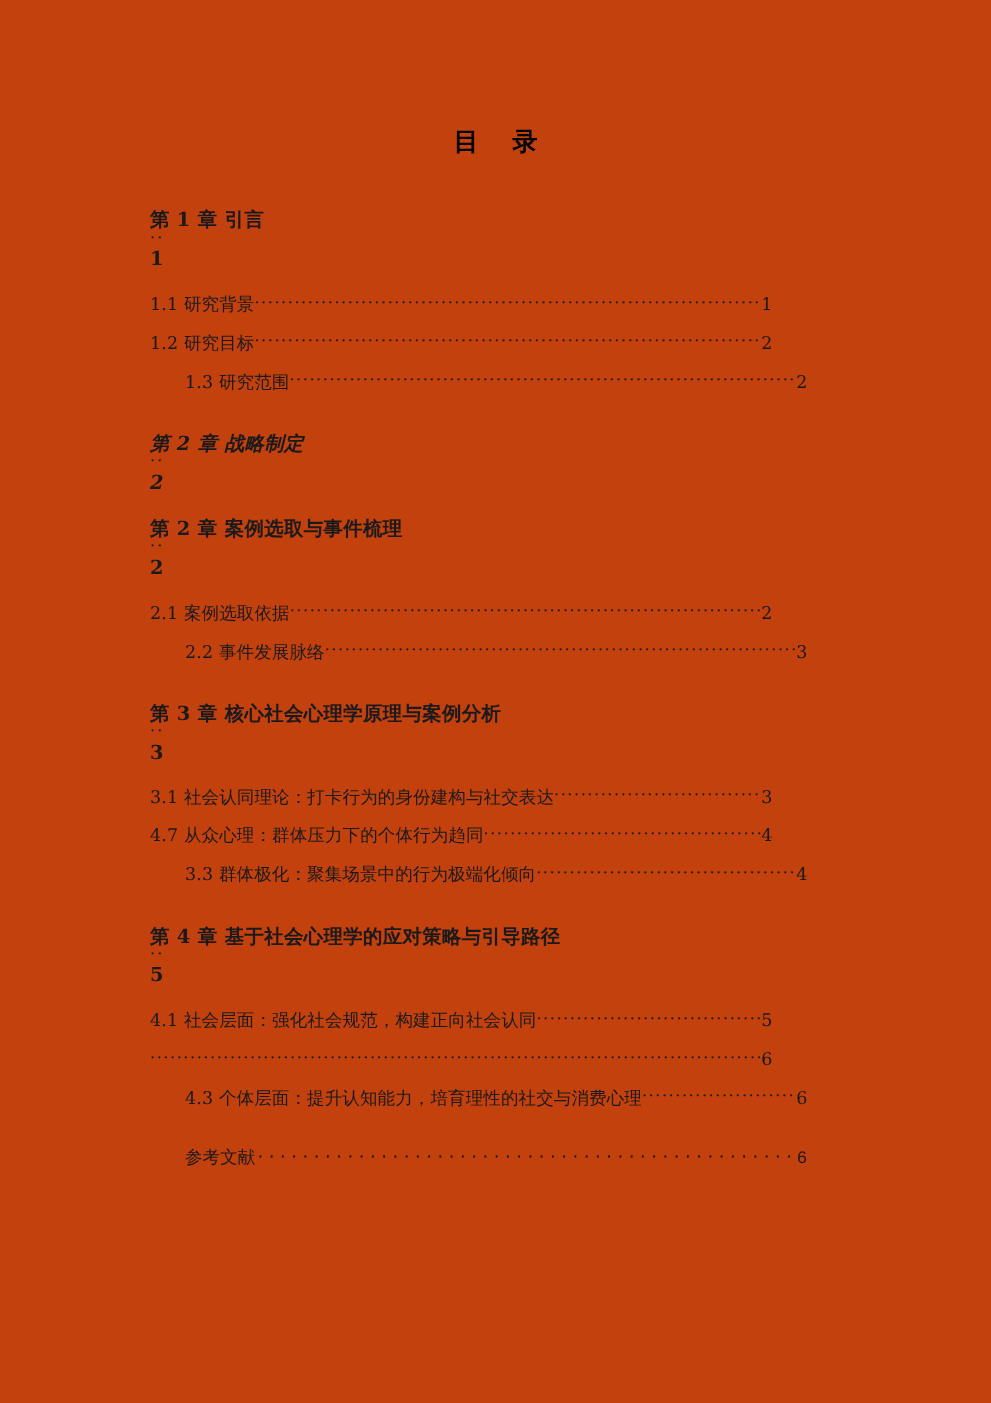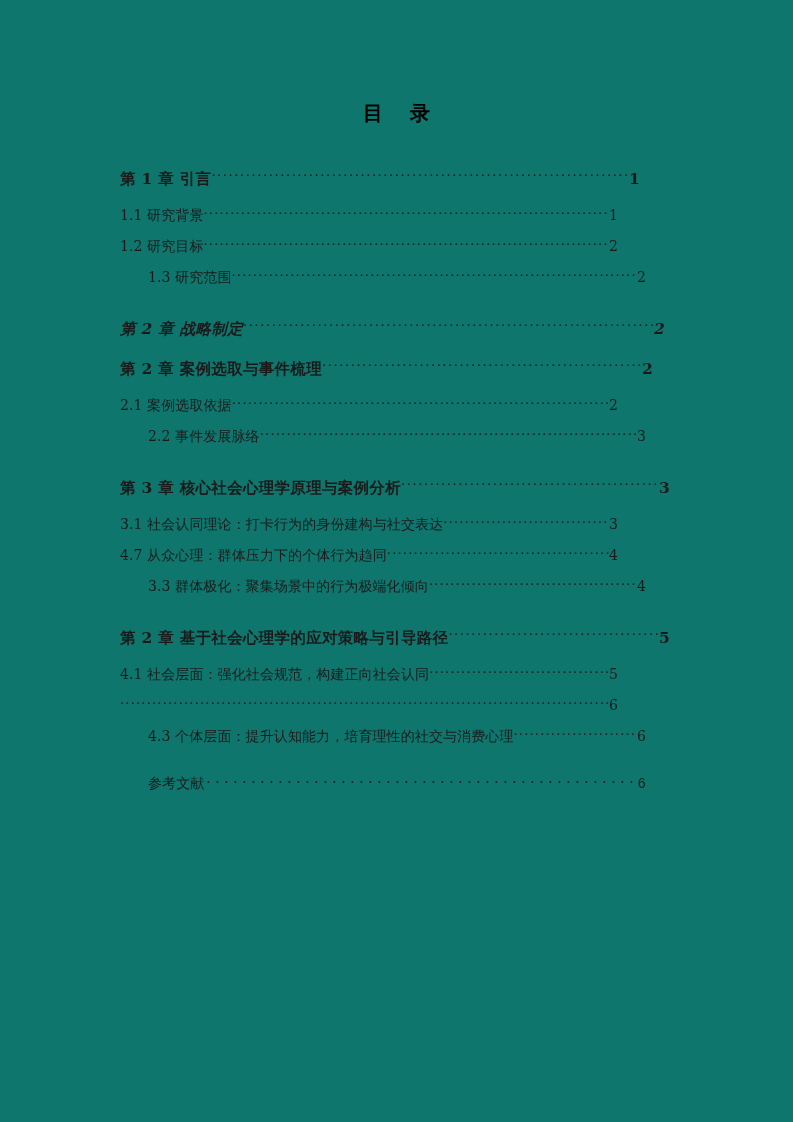--- a/index.html
+++ b/index.html
@@ -14,21 +14,21 @@
     position: relative;
     overflow: hidden;
     font-family: "DejaVu Serif", "Liberation Serif", serif;
     color: #1a1a1a;
     -webkit-font-smoothing: antialiased;
   }
 
   .page {
     position: absolute;
     inset: 0;
-    background: #0f766e;
+    background: #c2410c;
   }
 
   
   .toc-title {
     position: absolute;
     top: 100px;
     left: 0;
     width: 793px;
     text-align: center;
     font-size: 20px;
@@ -61,20 +61,21 @@
     line-height: 1.0;
     white-space: nowrap;
   }
 
   
   .toc-entry.level-chapter {
     font-size: 15.5px;
     font-weight: bold;
     margin-bottom: 22px;
     letter-spacing: 0.3px;
+    flex-direction: column;
   }
   .toc-entry.level-chapter:last-child {
     margin-bottom: 0;
   }
 
   
   .toc-entry.level-section {
     font-size: 14px;
     font-weight: normal;
     margin-bottom: 17px;
@@ -198,21 +199,21 @@
           <span class="entry-page">4</span>
         </div>
         <div class="toc-entry level-section w-section">
           <span class="entry-label">3.3  群体极化：聚集场景中的行为极端化倾向</span>
           <span class="entry-leader"></span>
           <span class="entry-page">4</span>
         </div>
       </div>
       <div class="toc-group">
         <div class="toc-entry level-chapter w-chapter-wide">
-          <span class="entry-label">第 2 章  基于社会心理学的应对策略与引导路径</span>
+          <span class="entry-label">第 4 章  基于社会心理学的应对策略与引导路径</span>
           <span class="entry-leader"></span>
           <span class="entry-page">5</span>
         </div>
         <div class="toc-entry level-section w-section">
           <span class="entry-label">4.1  社会层面：强化社会规范，构建正向社会认同</span>
           <span class="entry-leader"></span>
           <span class="entry-page">5</span>
         </div>
         <div class="toc-entry level-section w-section">
           <span class="entry-leader"></span>

